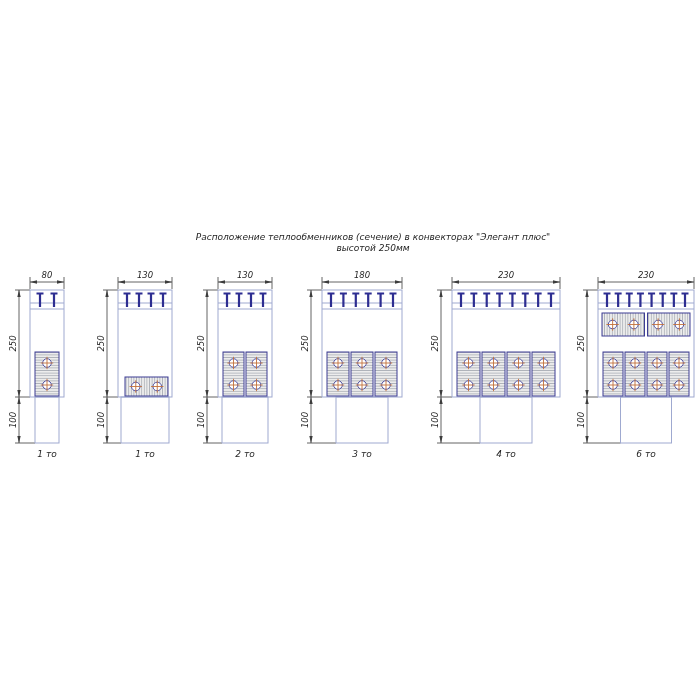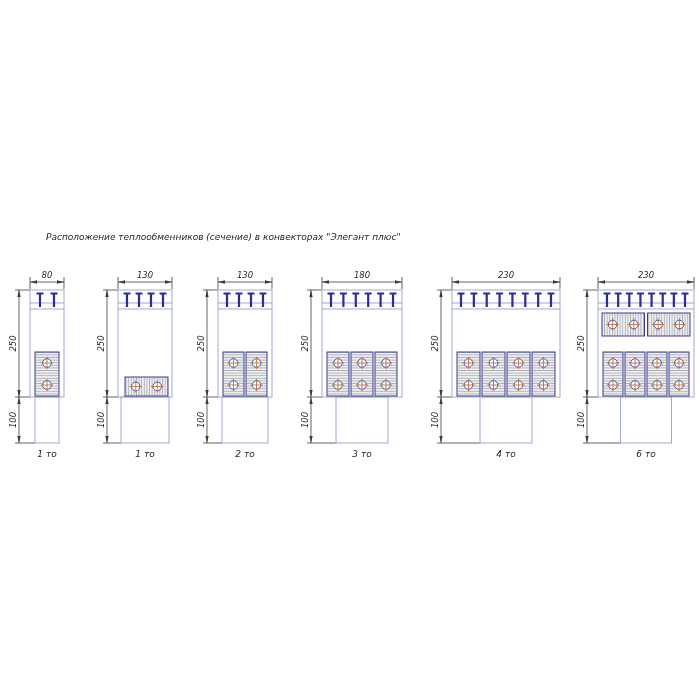--- a/index.html
+++ b/index.html
@@ -1,25 +1,26 @@
 <!DOCTYPE html>
 <html><head>
 <meta charset="utf-8">
 <style>
   html,body{margin:0;padding:0;background:#fff;}
   body{width:700px;height:700px;position:relative;font-family:"DejaVu Sans",sans-serif;overflow:hidden;}
-  .title-block{position:absolute;top:232px;left:46px;right:0;text-align:left;color:#1f1f1f;
+  .title-block{position:absolute;top:232px;left:46px;right:0;text-align:center;color:#1f1f1f;
                font-style:italic;font-size:9px;line-height:11px;letter-spacing:0;}
   #drawing{position:absolute;left:0;top:0;}
 </style>
 </head>
 <body>
 
 <div class="title-block">
   <div>Расположение теплообменников (сечение) в конвекторах "Элегант плюс"</div>
+  <div>высотой 250мм</div>
 </div>
 
 <svg id="drawing" width="700" height="700" viewBox="0 0 700 700">
     <defs>
       <pattern id="hatchH" width="4" height="2.6" patternUnits="userSpaceOnUse">
         <line x1="0" y1="1.3" x2="4" y2="1.3" stroke="#999fa8" stroke-width="0.7"></line>
       </pattern>
       <pattern id="hatchV" width="2.6" height="4" patternUnits="userSpaceOnUse">
         <line x1="1.3" y1="0" x2="1.3" y2="4" stroke="#999fa8" stroke-width="0.7"></line>
       </pattern>

